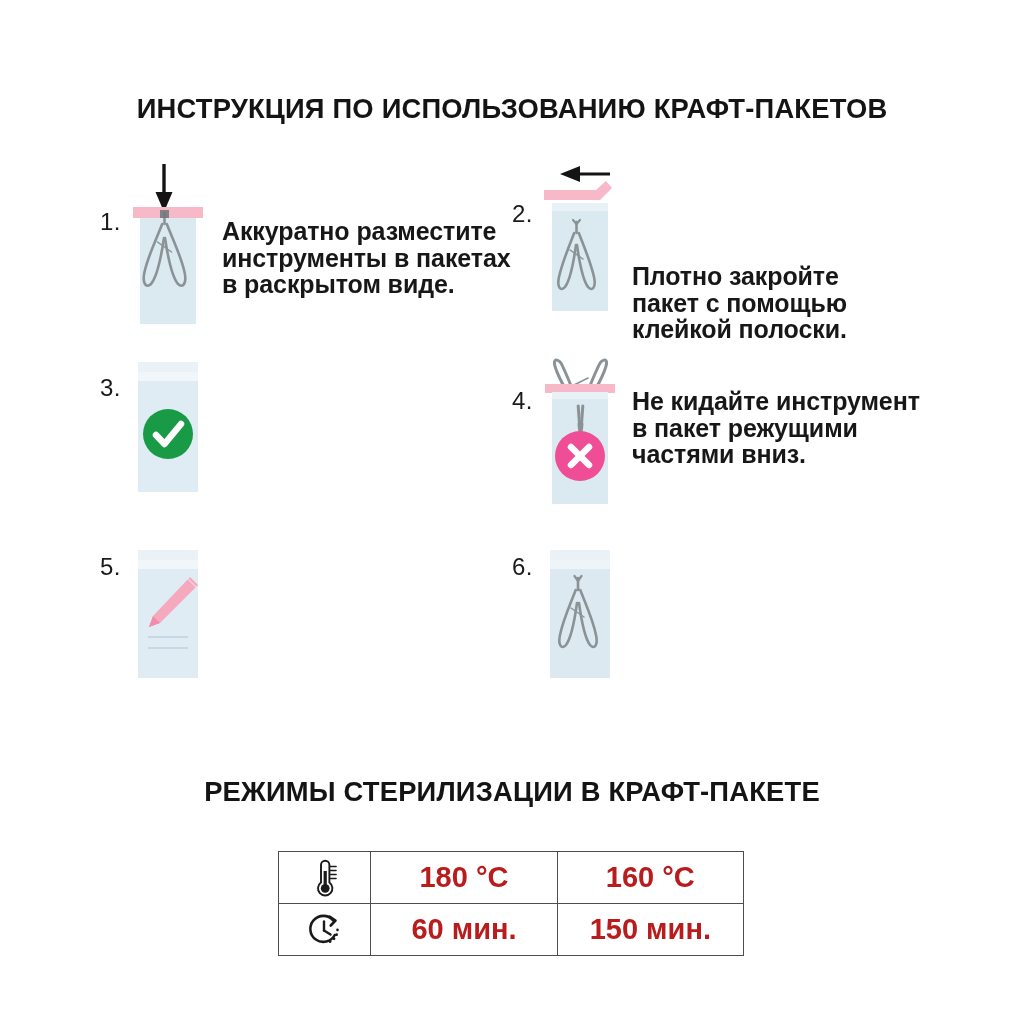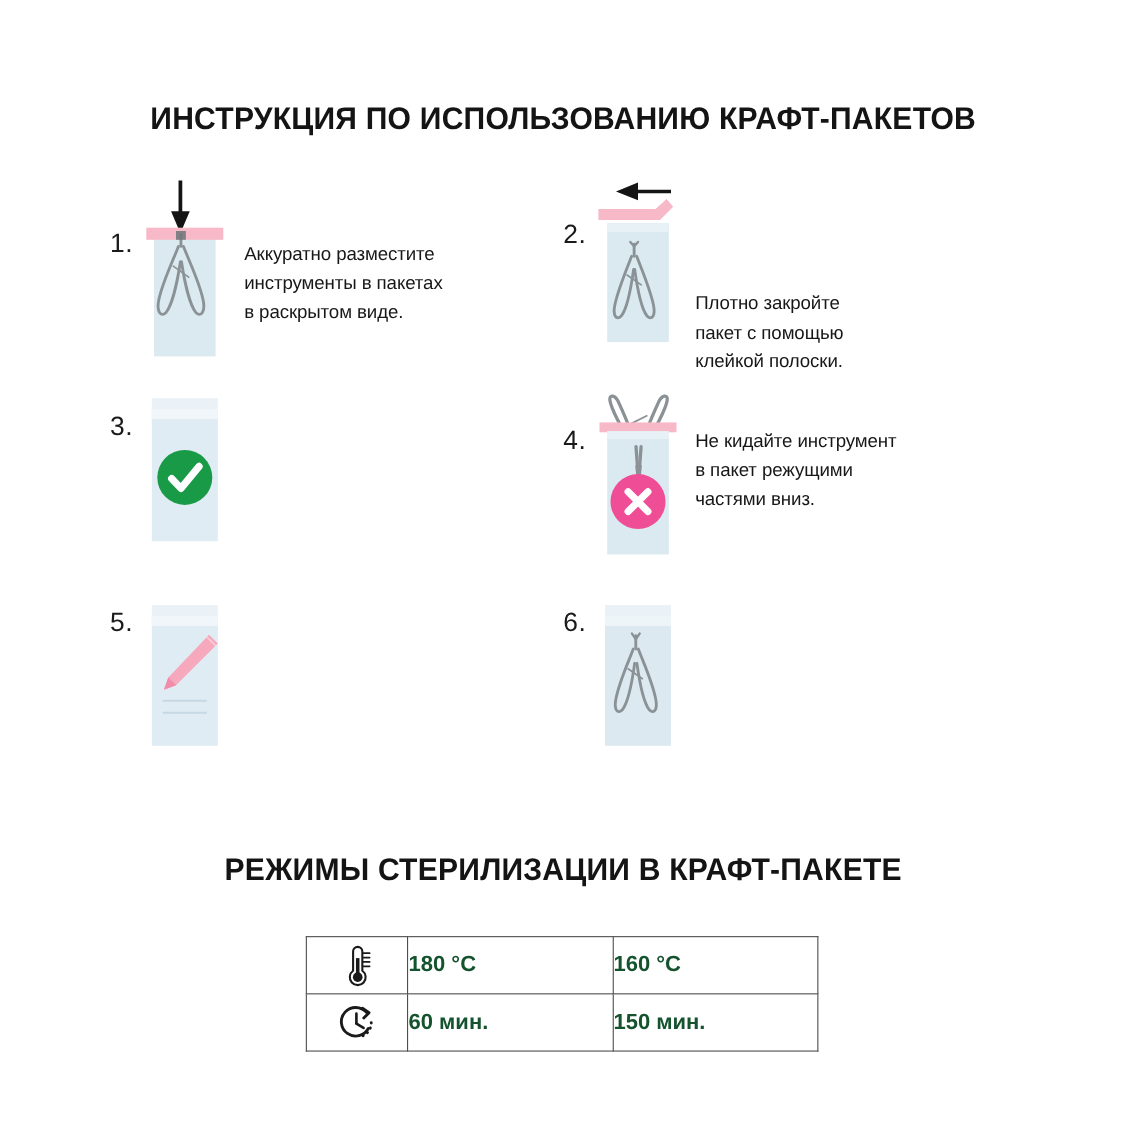--- a/index.html
+++ b/index.html
@@ -66,23 +66,23 @@
     letter-spacing: 0.5px;
   }
   .step-art {
     position: absolute;
     left: 28px;
     width: 92px;
     height: 175px;
   }
   .step-text {
     position: absolute;
-    font-size: 17px;
+    font-size: 25px;
     line-height: 26.5px;
-    font-weight: 400;
+    font-weight: 700;
     color: #171717;
     white-space: pre-line;
     letter-spacing: -0.1px;
   }
 
   
   .s1 .step-num  { top: 48px; }
   .s1 .step-text { left: 122px; top: 58px; }
   .s2 .step-num  { top: 40px; }
   .s2 .step-text { left: 120px; top: 68px; margin-top: 35px; }
@@ -99,25 +99,25 @@
   #modes-table {
     position: absolute;
     left: 278px;
     top: 851px;
     width: 466px;
     border-collapse: collapse;
   }
   #modes-table td {
     border: 1.6px solid #4e4e4e;
     height: 51px;
-    text-align: left;
+    text-align: center;
     vertical-align: middle;
-    font-size: 20px;
+    font-size: 29px;
     font-weight: bold;
-    color: #14532d;
+    color: #b91c1c;
     padding: 0;
   }
   #modes-table td.icon-cell { width: 92px; }
   #modes-table td.val-cell  { width: 187px; }
 
   svg { display: block; }
 </style>
 </head>
 <body>
 

